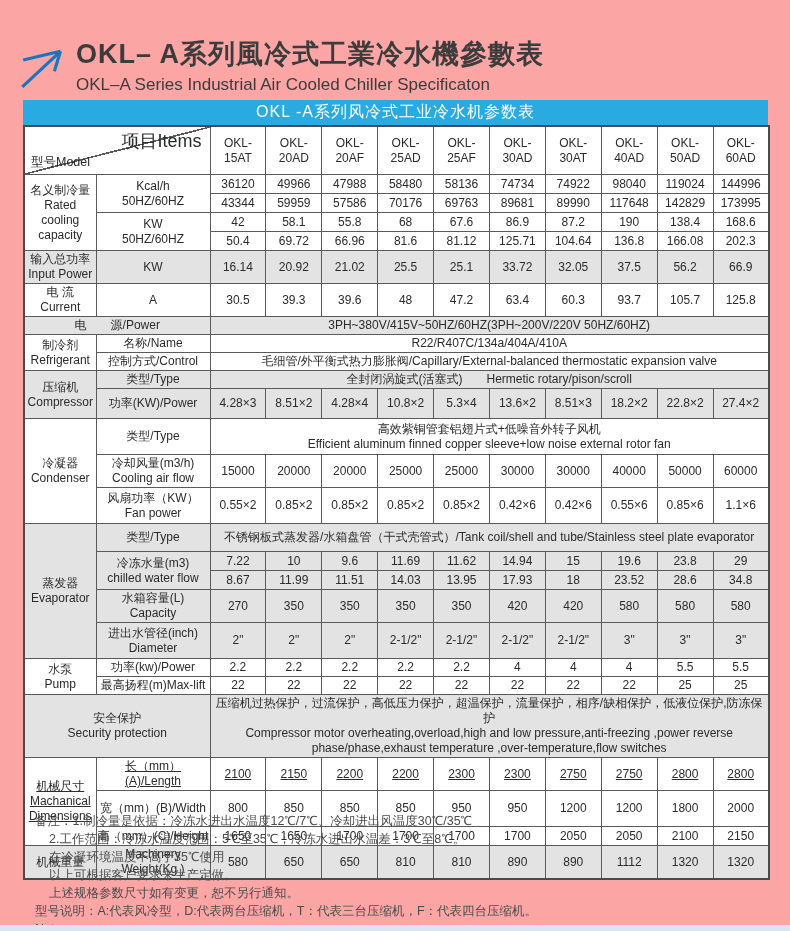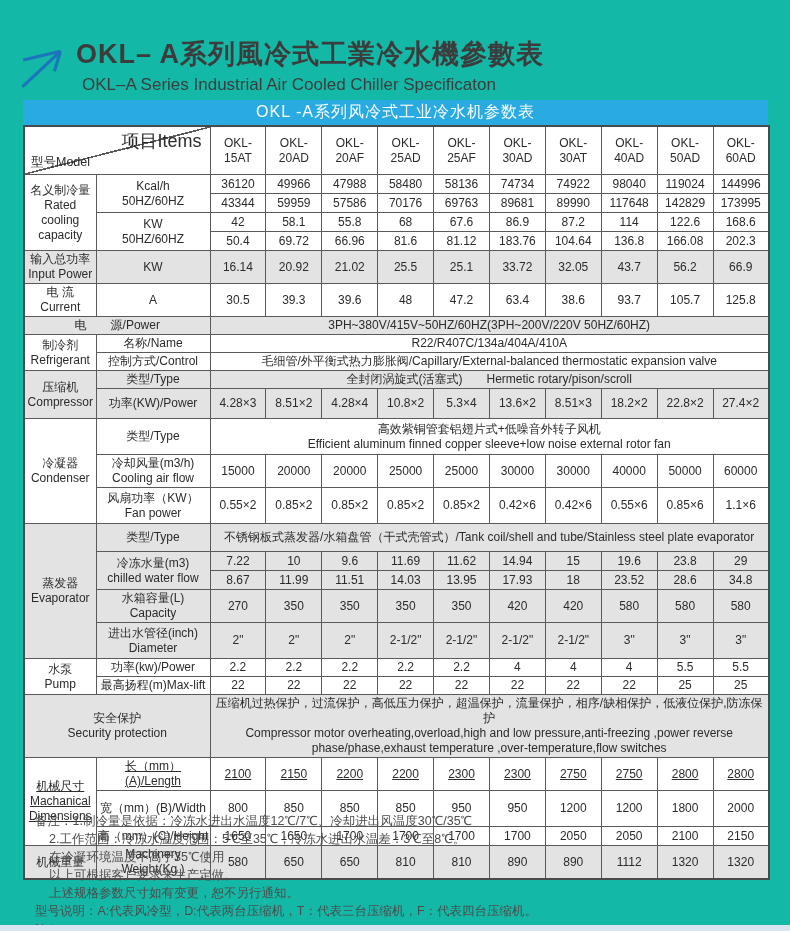--- a/index.html
+++ b/index.html
@@ -4,28 +4,28 @@
 <style>
   * { margin:0; padding:0; box-sizing:border-box; }
   html,body { width:790px; background:#fff; }
   body {
     font-family:"Liberation Sans", sans-serif;
     color:#2e2e2e;
     position:relative;
     width:790px; height:931px;
     overflow:hidden;
   }
-  .page { position:absolute; inset:0; background:#14b8a6; }
+  .page { position:absolute; inset:0; background:#fca5a5; }
 
   
   .doc-header { position:absolute; top:34px; left:18px; display:flex; align-items:flex-start; }
   .logo { width:52px; height:52px; margin-right:6px; margin-top:6px; }
   .titles { padding-top:2px; }
   .title-zh { font-size:27px; font-weight:bold; color:#3c3c3c; letter-spacing:1px; }
-  .title-en { font-size:17px; color:#3c3c3c; margin-top:3px;margin-left:6px; }
+  .title-en { font-size:17px; color:#3c3c3c; margin-top:3px; }
 
   
   .table-wrap { position:absolute; top:100px; left:23px; width:745px; }
   .table-title-bar {
     height:25px; background:#29abe2; color:#ffffff;
     display:flex; align-items:center; justify-content:center;
     font-size:16px; letter-spacing:1px;
   }
   table.spec {
     width:745px; border-collapse:collapse; table-layout:fixed;
@@ -162,62 +162,62 @@
           <tr class="w" style="height: 19px;">
             <td rowspan="2" class="itm">KW
 50HZ/60HZ</td>
             <td class="val">42</td>
             <td class="val">58.1</td>
             <td class="val">55.8</td>
             <td class="val">68</td>
             <td class="val">67.6</td>
             <td class="val">86.9</td>
             <td class="val">87.2</td>
-            <td class="val">114</td>
-            <td class="val">122.6</td>
+            <td class="val">190</td>
+            <td class="val">138.4</td>
             <td class="val">168.6</td>
           </tr>
           <tr class="w" style="height: 19px;">
             <td class="val">50.4</td>
             <td class="val">69.72</td>
             <td class="val">66.96</td>
             <td class="val">81.6</td>
             <td class="val">81.12</td>
-            <td class="val">183.76</td>
+            <td class="val">125.71</td>
             <td class="val">104.64</td>
             <td class="val">136.8</td>
             <td class="val">166.08</td>
             <td class="val">202.3</td>
           </tr>
           <tr class="g" style="height: 30px;">
             <td class="sec">输入总功率
 Input Power</td>
             <td class="itm">KW</td>
             <td class="val">16.14</td>
             <td class="val">20.92</td>
             <td class="val">21.02</td>
             <td class="val">25.5</td>
             <td class="val">25.1</td>
             <td class="val">33.72</td>
             <td class="val">32.05</td>
-            <td class="val">43.7</td>
+            <td class="val">37.5</td>
             <td class="val">56.2</td>
             <td class="val">66.9</td>
           </tr>
           <tr class="w" style="height: 30px;">
             <td class="sec">电 流
 Current</td>
             <td class="itm">A</td>
             <td class="val">30.5</td>
             <td class="val">39.3</td>
             <td class="val">39.6</td>
             <td class="val">48</td>
             <td class="val">47.2</td>
             <td class="val">63.4</td>
-            <td class="val">38.6</td>
+            <td class="val">60.3</td>
             <td class="val">93.7</td>
             <td class="val">105.7</td>
             <td class="val">125.8</td>
           </tr>
           <tr class="g" style="height: 18px;">
             <td colspan="2" class="sec">电　　源/Power</td>
             <td colspan="10" class="wide">3PH~380V/415V~50HZ/60HZ(3PH~200V/220V  50HZ/60HZ)</td>
           </tr>
           <tr class="w" style="height: 17px;">
             <td rowspan="2" class="sec">制冷剂

